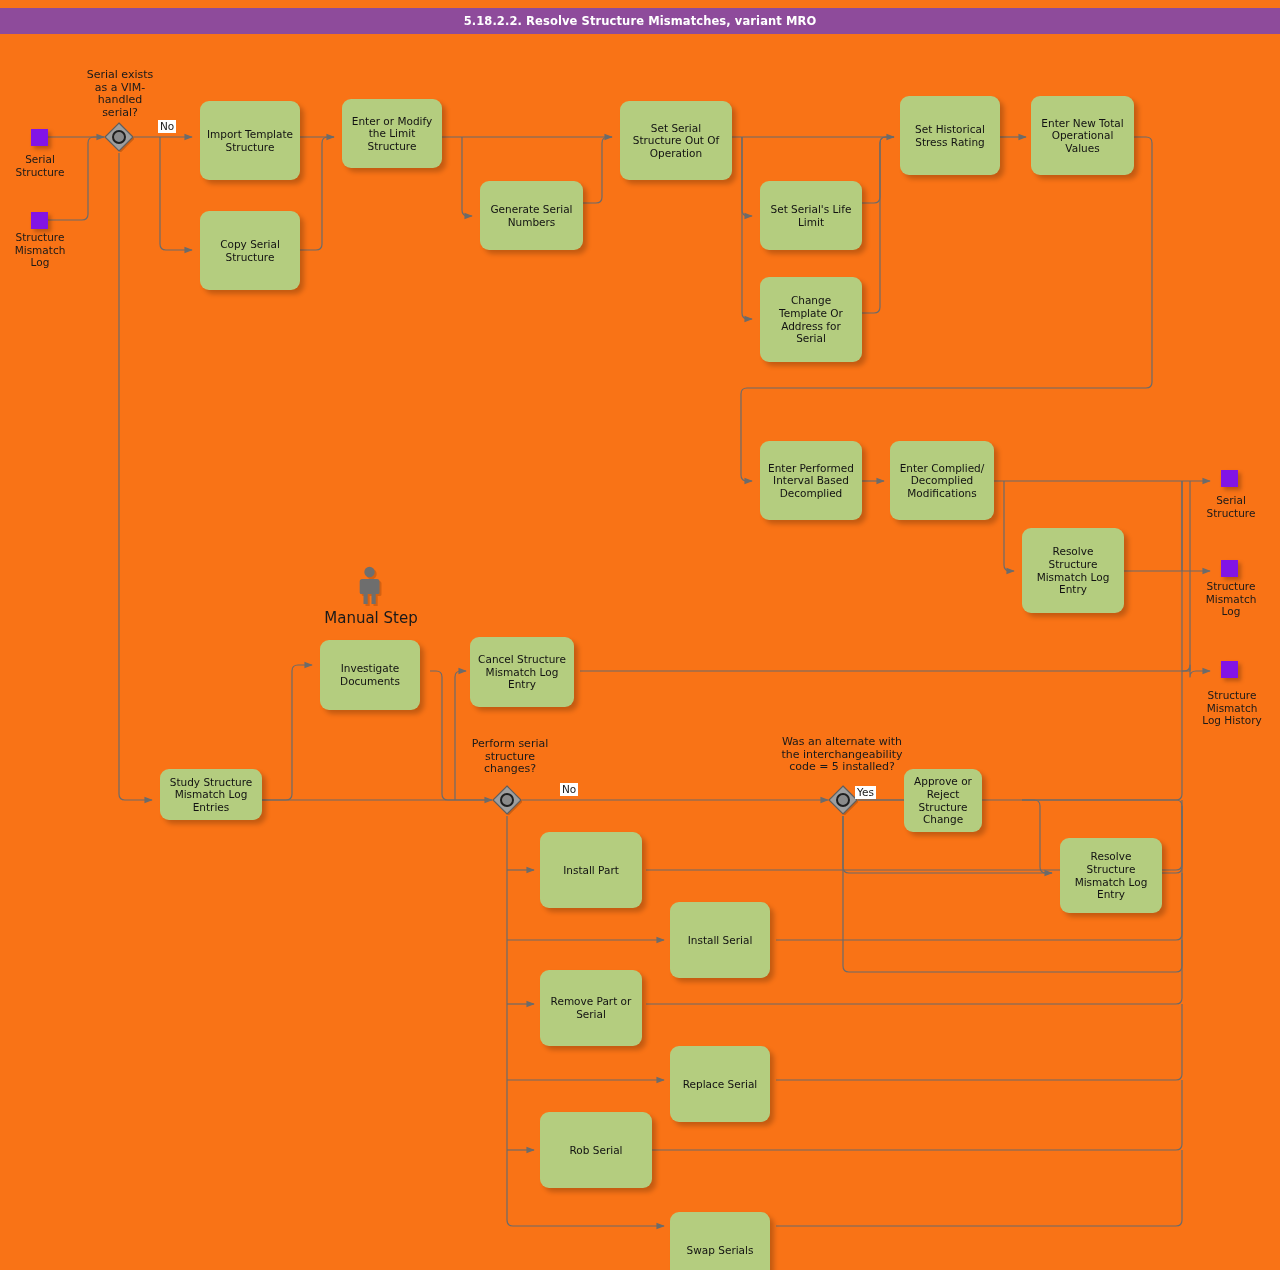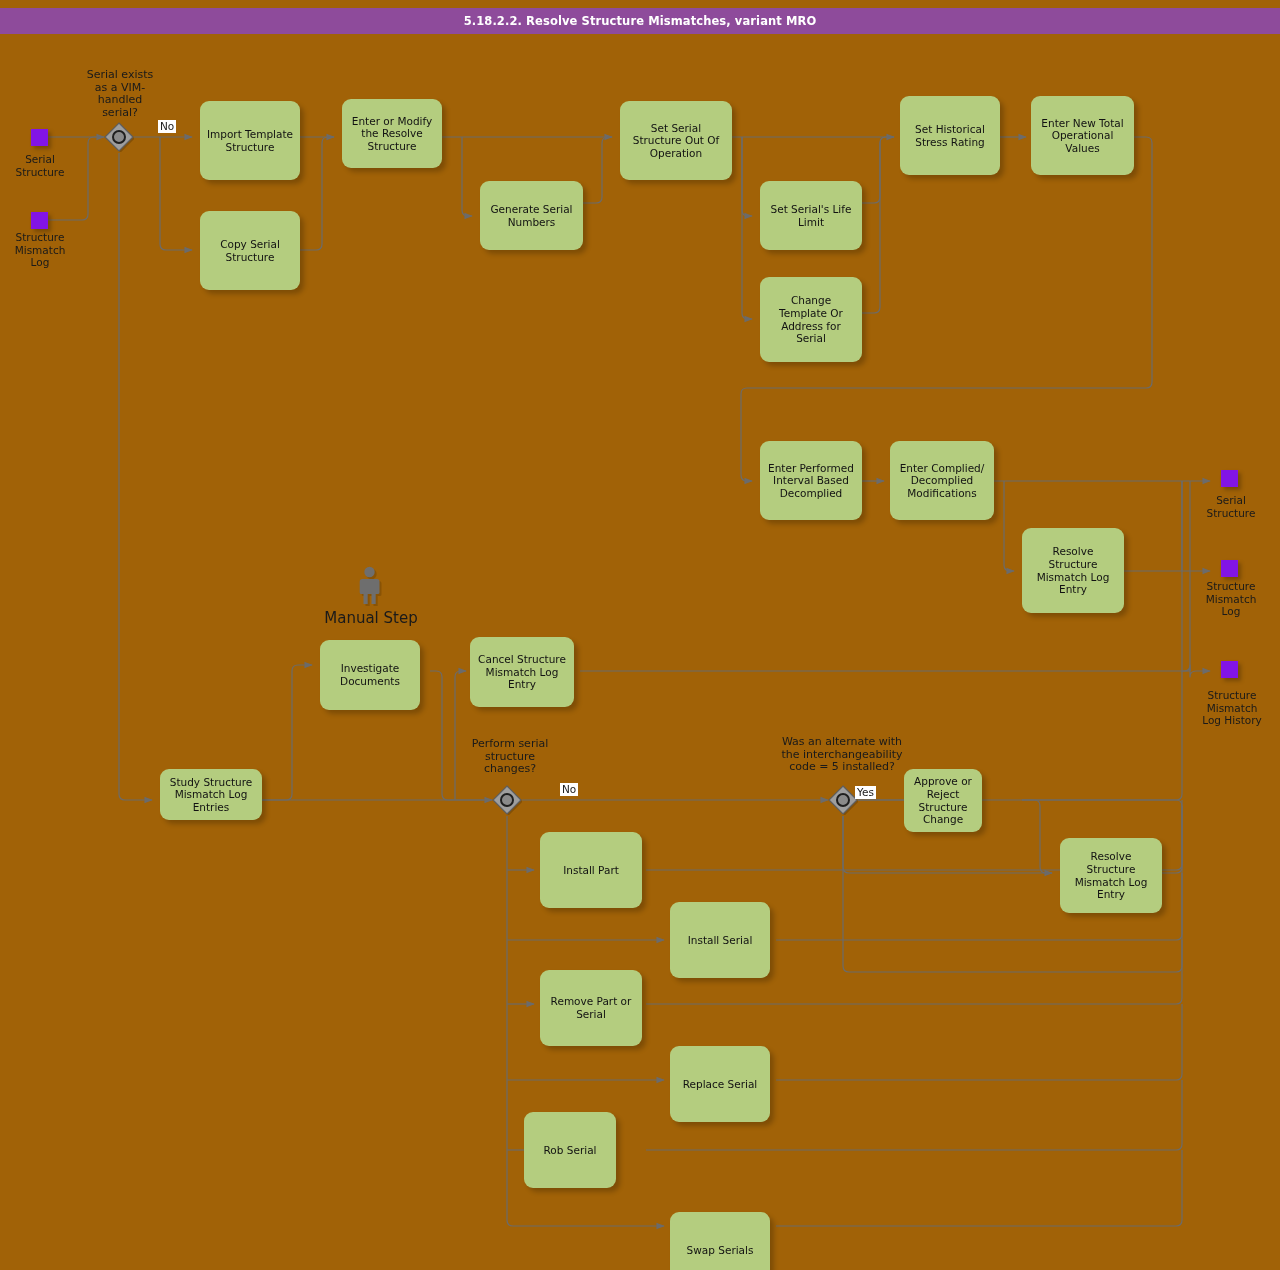--- a/index.html
+++ b/index.html
@@ -1,17 +1,17 @@
 <!DOCTYPE html>
 <html><head>
 <meta charset="utf-8">
 <style>
   html,body{margin:0;padding:0;background:#ffffff;}
   body{width:1280px;height:1270px;position:relative;font-family:"DejaVu Sans Mono","Liberation Mono",monospace;}
-  #canvas{position:relative;width:1280px;height:1270px;overflow:hidden;background:#a16207;}
+  #canvas{position:relative;width:1280px;height:1270px;overflow:hidden;background:#f97316;}
 
   
   .titlebar{
     position:absolute;left:0;top:8px;width:1280px;height:26px;
     background:#8e4b9b;color:#ffffff;
     font-family:"DejaVu Sans","Liberation Sans",sans-serif;
     font-size:11.5px;font-weight:bold;
     display:flex;align-items:center;justify-content:center;
     letter-spacing:.1px;
   }
@@ -215,21 +215,21 @@
   <div class="task" style="left:200px;top:211px;width:100px;height:79px;">
     <span>
       <span>Copy Serial</span>
       <span>Structure</span>
     </span>
   </div>
 
   <div class="task" style="left:342px;top:99px;width:100px;height:69px;">
     <span>
       <span>Enter or Modify</span>
-      <span>the Resolve</span>
+      <span>the Limit</span>
       <span>Structure</span>
     </span>
   </div>
 
   <div class="task" style="left:480px;top:181px;width:103px;height:69px;">
     <span>
       <span>Generate Serial</span>
       <span>Numbers</span>
     </span>
   </div>
@@ -405,21 +405,21 @@
       <span>Serial</span>
     </span>
   </div>
 
   <div class="task" style="left:670px;top:1046px;width:100px;height:76px;">
     <span>
         <span>Replace Serial</span>
       </span>
   </div>
 
-  <div class="task" style="left:524px;top:1112px;width:92px;height:76px;">
+  <div class="task" style="left:540px;top:1112px;width:112px;height:76px;">
     <span>
         <span>Rob Serial</span>
       </span>
   </div>
 
   <div class="task" style="left:670px;top:1188px;width:100px;height:76px;margin-top:24px;">
     <span>
         <span>Swap Serials</span>
       </span>
   </div>

